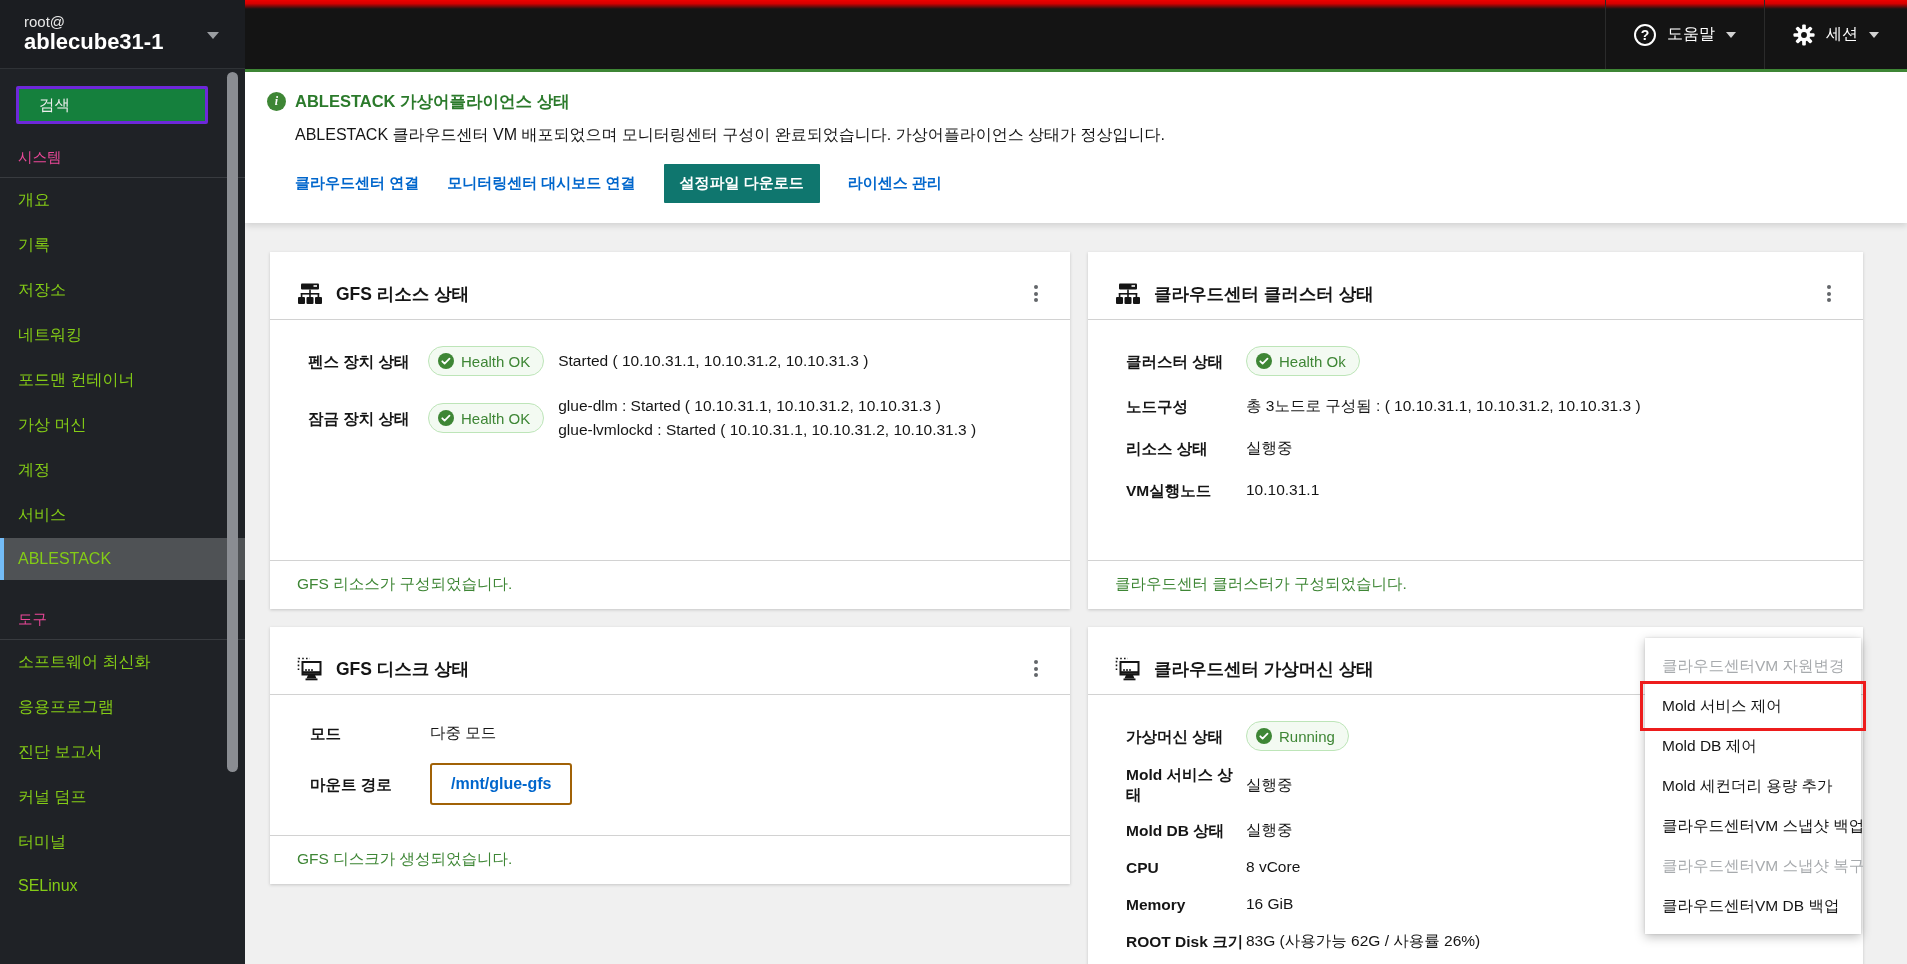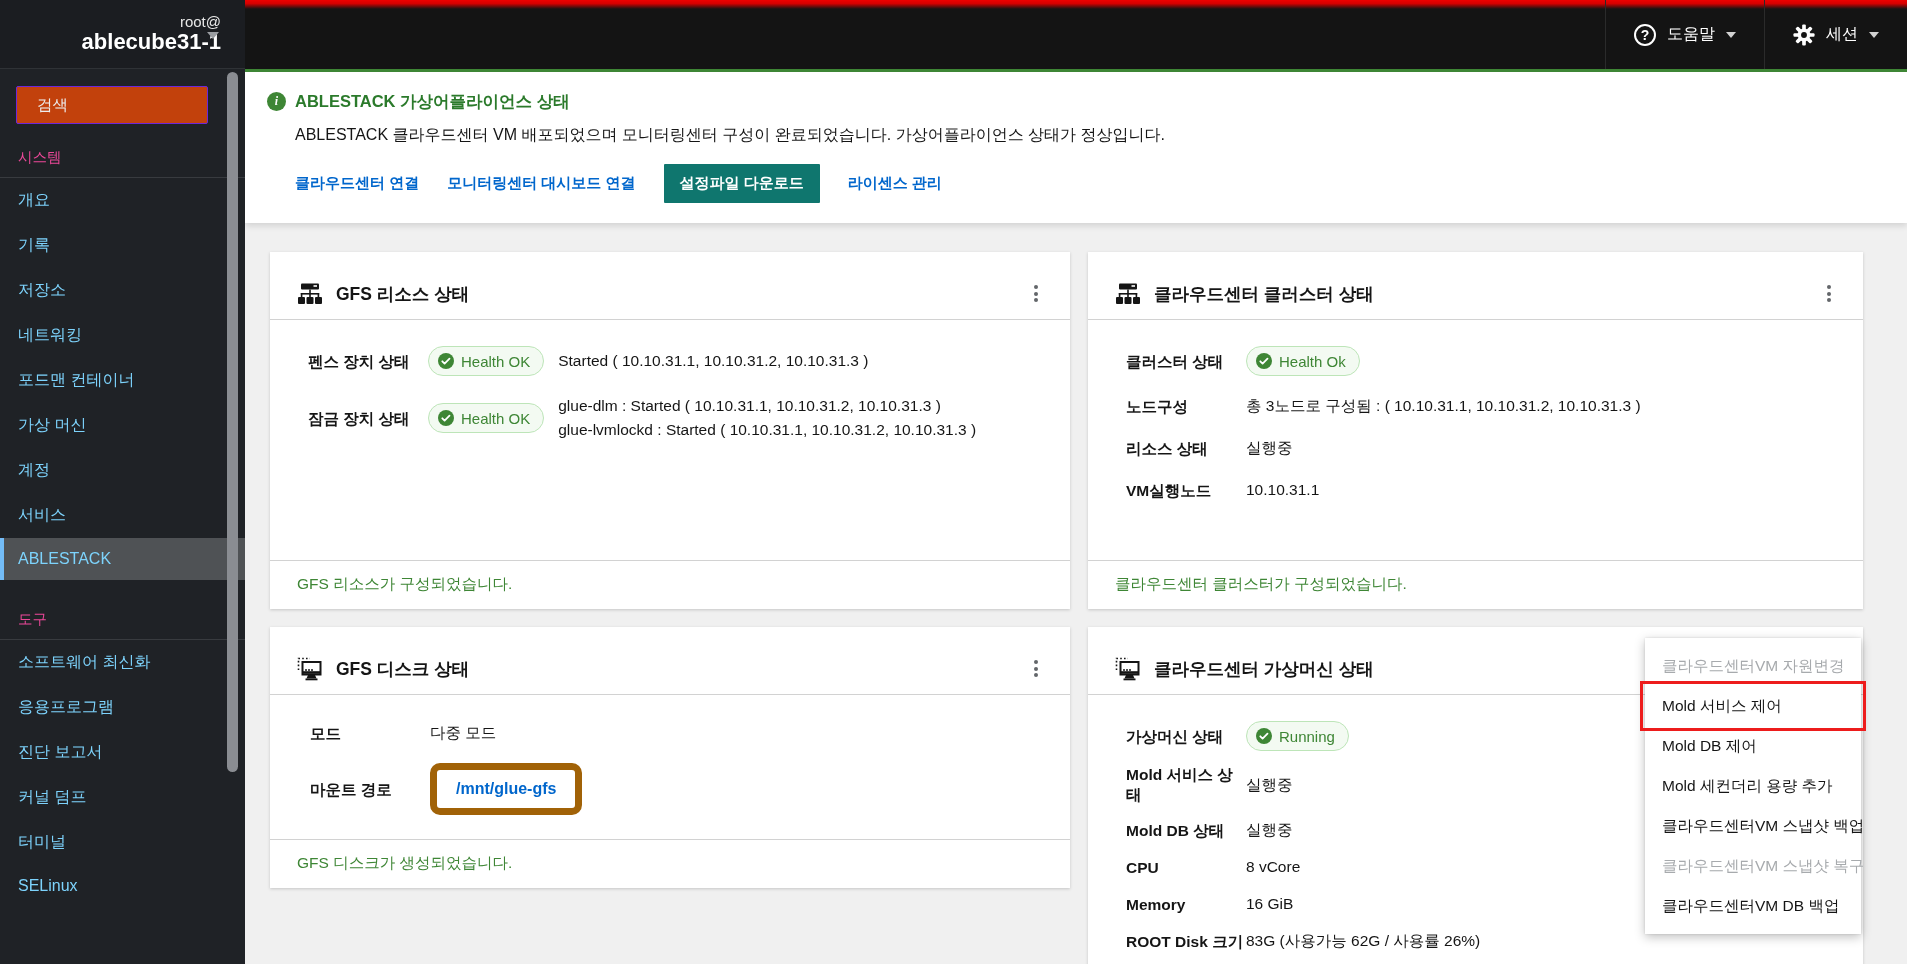--- a/index.html
+++ b/index.html
@@ -4,42 +4,42 @@
 <style>
   * { margin:0; padding:0; box-sizing:border-box; }
   html,body { width:1907px; height:964px; overflow:hidden; }
   body { font-family:"Liberation Sans","DejaVu Sans",sans-serif; background:#f0f0f0; position:relative; color:#151515; }
 
   
   .masthead { position:absolute; top:0; left:0; right:0; height:69px; background:#141414; z-index:5; }
   .redline { position:absolute; top:0; left:245px; right:0; height:9px;
              background:linear-gradient(180deg,#ee0000 0%,#d40000 40%,rgba(90,0,0,0) 100%); }
   .host { position:absolute; top:0; left:0; width:245px; height:69px; background:#1b1d21;
-          border-bottom:1px solid #2f3236; padding:12px 24px; cursor:pointer;text-align:right; }
+          border-bottom:1px solid #2f3236; padding:12px 24px; cursor:pointer; }
   .host-user { color:#e8e8e8; font-size:15px; line-height:19px; }
   .host-name { color:#fff; font-size:22px; font-weight:700; line-height:22px; }
   .host .caret { position:absolute; right:26px; top:32px; }
   .caret { width:0; height:0; border-left:6px solid transparent; border-right:6px solid transparent;
            border-top:7px solid #9a9da1; display:inline-block; }
   .mast-right { position:absolute; right:0; top:0; height:69px; display:flex; }
   .mast-item { display:flex; align-items:center; gap:11px; padding:0 28px; border-left:1px solid #2b2b2b;
                color:#fff; font-size:16px; cursor:pointer; }
   .mast-item .caret { border-top-color:#d2d2d2; border-left-width:5px; border-right-width:5px; border-top-width:6px; }
   .qicon { width:22px; height:22px; border:2px solid #fff; border-radius:50%; color:#fff;
            font-size:14px; font-weight:700; line-height:18px; text-align:center; }
 
   
   .sidebar { position:absolute; top:69px; left:0; bottom:0; width:245px; background:#1f2226; z-index:4; }
-  .searchbox { margin:17px 16px 8px 16px; width:192px; height:38px; border:1px solid #6d28d9;
-               background:#c2410c; display:flex; align-items:center; gap:9px; padding:0 11px; border-radius:2px; }
+  .searchbox { margin:17px 16px 8px 16px; width:192px; height:38px; border:3px solid #6d28d9;
+               background:#15803d; display:flex; align-items:center; gap:9px; padding:0 11px; border-radius:2px; }
   .searchbox input { flex:1; background:transparent; border:none; outline:none; color:#fff; font-size:15.5px;
                      font-family:inherit; }
   .searchbox input::placeholder { color:#ededed; opacity:1; }
   .nav-section-header { padding:16px 18px 10px; color:#ec4899; font-size:14.5px; border-bottom:1px solid #383b3f; }
-  .nav-item { padding:12px 18px; color:#7dd3fc; font-size:16px; cursor:pointer; }
+  .nav-item { padding:12px 18px; color:#84cc16; font-size:16px; cursor:pointer; }
   .nav-item.active { background:#4f5255; border-left:4px solid #73bcf7; padding-left:14px; }
   .nav-gap { height:14px; }
   .scroll-thumb { position:absolute; top:3px; right:7px; width:11px; height:700px; background:#8a8d92; border-radius:6px; }
 
   
   .main { position:absolute; top:69px; left:245px; right:0; bottom:0; background:#f0f0f0; overflow:hidden; }
   .banner { background:#fff; border-top:3px solid #3e8635; padding:19px 24px 20px 22px;
             box-shadow:0 3px 6px rgba(3,3,3,.12); position:relative; z-index:2; }
   .banner-grid { display:flex; gap:9px; }
   .info-icon { flex:none; width:19px; height:19px; border-radius:50%; background:#3e8635; color:#fff;
@@ -70,22 +70,22 @@
   .crow:last-child { margin-bottom:0; }
   .clabel { flex:none; width:120px; font-weight:700; line-height:20px; padding-top:1px; }
   .cval { line-height:24px; }
   .cval .line2 { display:block; }
   .badge { display:inline-flex; align-items:center; gap:7px; height:30px; padding:0 13px 0 9px;
            background:#f3faf2; border:1px solid #bde5b8; border-radius:15px; color:#3e8635;
            font-size:15px; flex:none; margin-right:14px; }
   .badge svg { display:block; }
   .card-footer { border-top:1px solid #d2d2d2; padding:13px 40px 14px 27px; color:#3e8635; font-size:15.5px; }
 
-  .mount-btn { border:7px solid #a16207; background:#fff; color:#0066cc; font-weight:700; font-size:16px;
-               padding:10px 19px; border-radius:10px; cursor:pointer; font-family:inherit; }
+  .mount-btn { border:2px solid #a16207; background:#fff; color:#0066cc; font-weight:700; font-size:16px;
+               padding:10px 19px; border-radius:3px; cursor:pointer; font-family:inherit; }
   .vm-rows .crow { margin-bottom:13px; }
   .vm-rows .badge { margin-bottom:0; }
 
   
   .dropdown { position:absolute; left:1645px; top:638px; width:216px; background:#fff; z-index:20;
               padding:8px 0; box-shadow:0 3px 10px rgba(3,3,3,.25), 0 0 2px rgba(3,3,3,.12); }
   .ditem { height:40px; padding:10px 17px; font-size:15.5px; line-height:20px; color:#151515;
            cursor:pointer; white-space:nowrap; }
   .ditem.disabled { color:#a7aaad; cursor:default; }
   .ditem.highlighted { outline:3px solid #ed1c1c; outline-offset:2px; }

